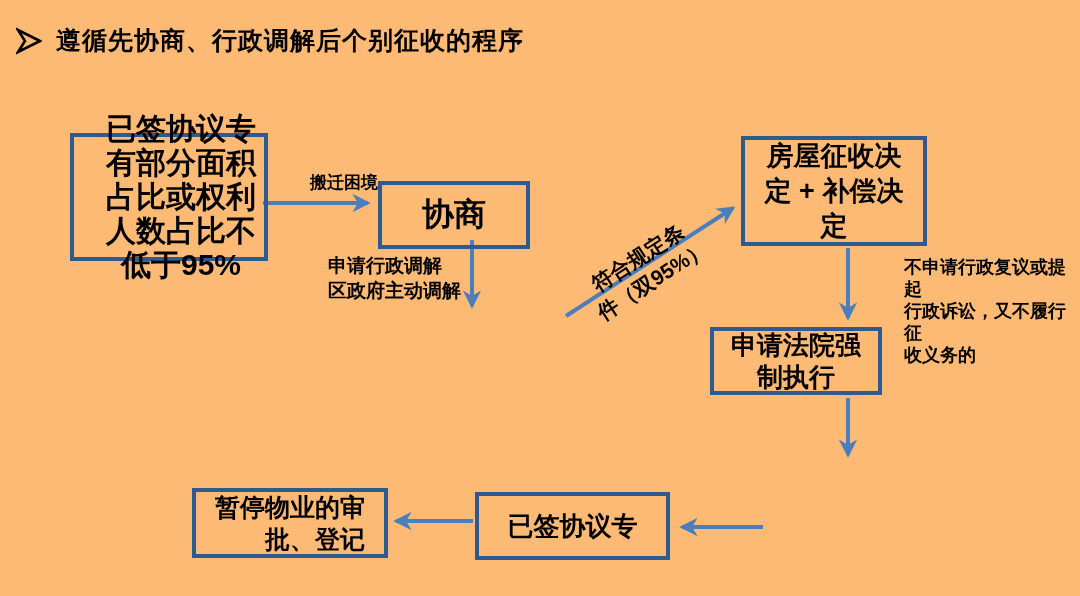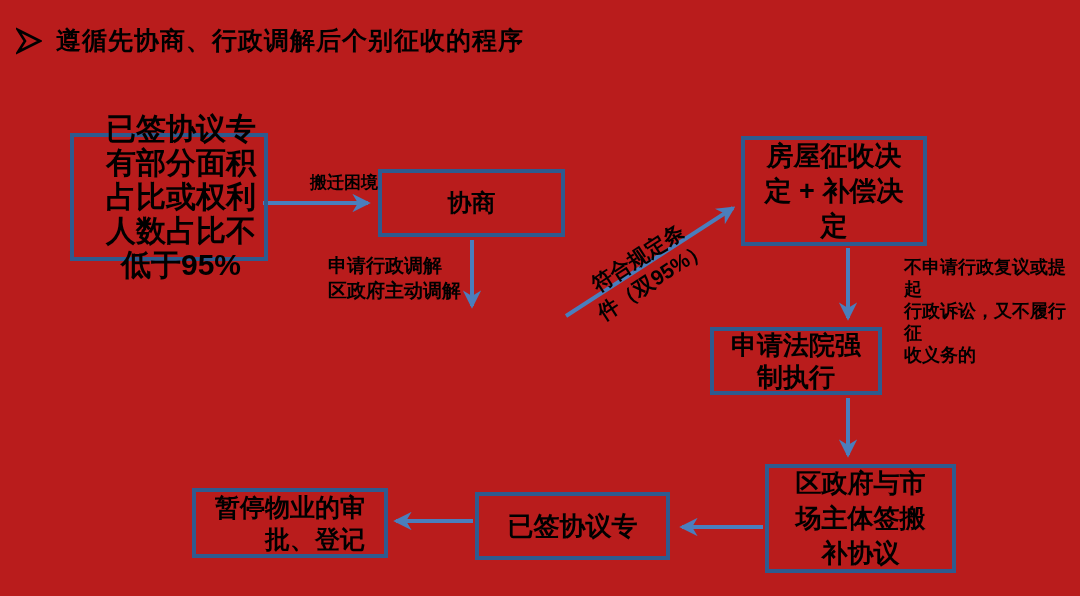--- a/index.html
+++ b/index.html
@@ -4,21 +4,21 @@
 <style>
   html, body { margin: 0; padding: 0; }
   body {
     font-family: "Liberation Sans", "DejaVu Sans", sans-serif;
     background: #e8e8e8;
   }
   #stage {
     position: relative;
     width: 1080px;
     height: 596px;
-    background: #b91c1c;
+    background: #fdba74;
     overflow: hidden;
     color: #000;
   }
   #title-row {
     position: absolute;
     left: 16px;
     top: 24px;
     display: flex;
     align-items: center;
     gap: 14px;
@@ -42,21 +42,21 @@
     display: flex;
     align-items: center;
     justify-content: center;
     text-align: center;
     font-weight: 700;
     white-space: pre-line;
     z-index: 2;
     background: transparent;
   }
   #box-criteria     { left: 70px;  top: 133px; width: 198px; height: 128px; font-size: 30px; line-height: 34px; padding-left: 24px; }
-  #box-negotiation  { left: 378px; top: 169px; width: 187px; height: 68px;  font-size: 24px; }
+  #box-negotiation  { left: 378px; top: 181px; width: 152px; height: 68px;  font-size: 32px; }
   #box-mediation    { left: 378px; top: 315px; width: 190px; height: 68px;  font-size: 28px; }
   #box-decision     { left: 741px; top: 136px; width: 186px; height: 110px; font-size: 27px; line-height: 35px; }
   #box-court        { left: 710px; top: 327px; width: 172px; height: 68px;  font-size: 26px; line-height: 32px; }
   #box-agreement    { left: 765px; top: 464px; width: 191px; height: 109px; font-size: 26px; line-height: 35px; }
   #box-confirmation { left: 475px; top: 492px; width: 195px; height: 68px;  font-size: 26px; }
   #box-suspension   { left: 192px; top: 488px; width: 196px; height: 70px;  font-size: 25px; line-height: 32px; text-align: right; }
   .edge-label {
     position: absolute;
     font-weight: 700;
     white-space: pre-line;
@@ -103,23 +103,20 @@
 有部分面积
 占比或权利
 人数占比不
 低于95%</div>
   <div class="box" id="box-negotiation">协商</div>
   <div class="box" id="box-decision">房屋征收决
 定 + 补偿决
 定</div>
   <div class="box" id="box-court">申请法院强
 制执行</div>
-  <div class="box" id="box-agreement">区政府与市
-场主体签搬
-补协议</div>
   <div class="box" id="box-confirmation">已签协议专</div>
   <div class="box" id="box-suspension">暂停物业的审
 批、登记</div>
 
   <div class="edge-label" id="label-relocation">搬迁困境</div>
   <div class="edge-label" id="label-apply">申请行政调解
 区政府主动调解</div>
   <div class="edge-label" id="label-conditions">符合规定条
 件（双95%）</div>
   <div class="edge-label" id="label-no-appeal">不申请行政复议或提起

